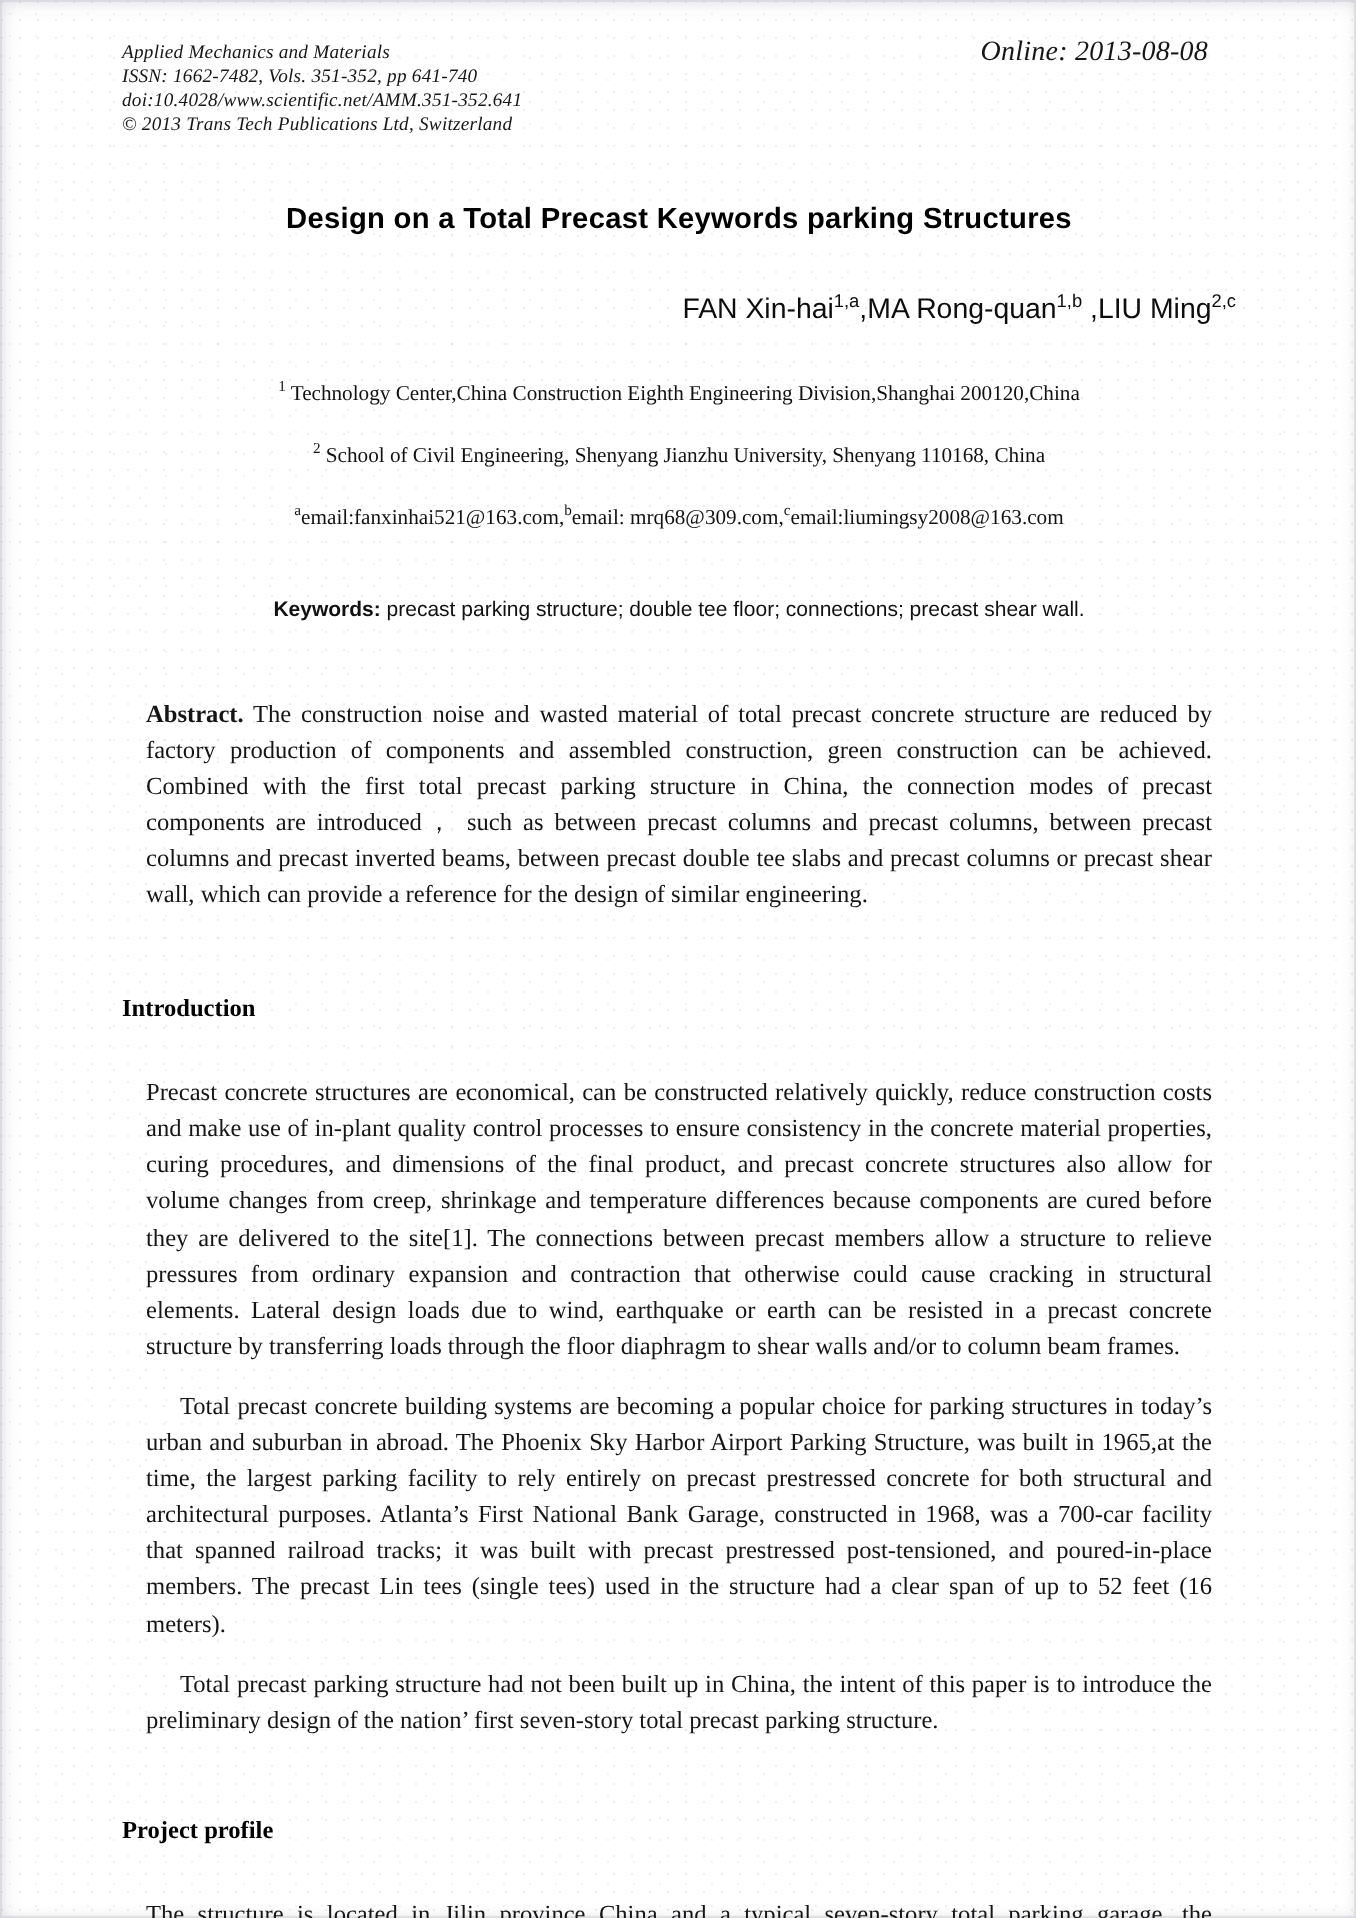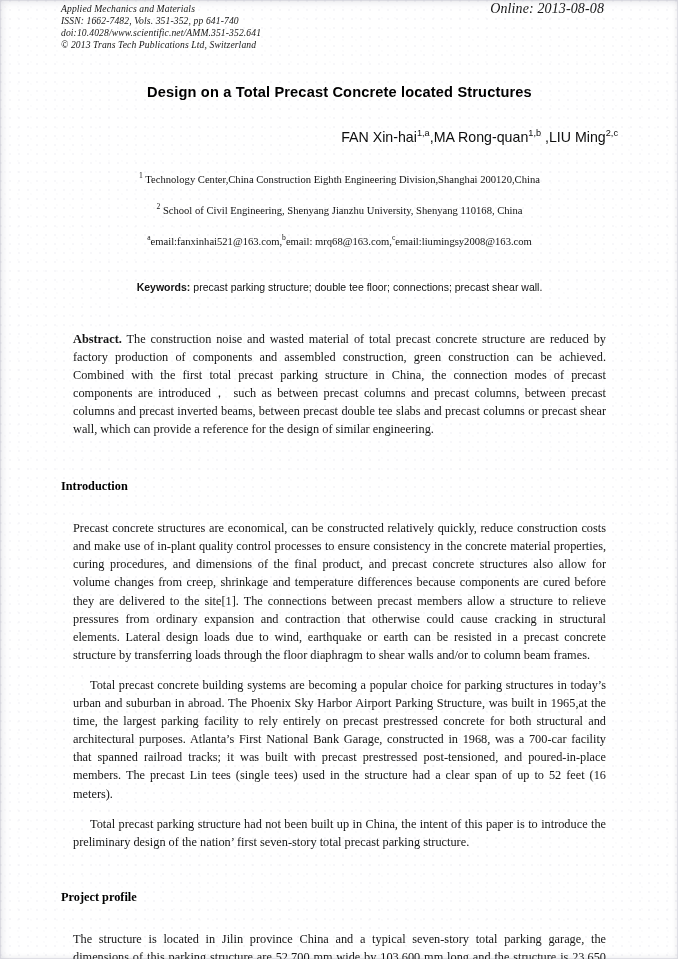--- a/index.html
+++ b/index.html
@@ -44,21 +44,21 @@
   #content {
     position: absolute;
     left: 61px;
     top: 0;
     width: 557px;   
   }
 
   
   .runhead {
     position: relative;
-    margin-top: 3px;
+    margin-top: 21px;
     font-family: "Liberation Serif", "DejaVu Serif", serif;
     font-style: italic;
     font-size: 9.6px;
     line-height: 11.9px;
     color: #161616;
     letter-spacing: 0.12px;
     white-space: nowrap;
   }
   .runhead .online {
     position: absolute;
@@ -154,29 +154,29 @@
   <div id="content">
 
     <div class="runhead">
       <div>Applied Mechanics and Materials</div>
       <div>ISSN: 1662-7482, Vols. 351-352, pp 641-740</div>
       <div>doi:10.4028/www.scientific.net/AMM.351-352.641</div>
       <div>© 2013 Trans Tech Publications Ltd, Switzerland</div>
       <div class="online">Online: 2013-08-08</div>
     </div>
 
-    <h1 class="paper-title">Design on a Total Precast Concrete located Structures</h1>
+    <h1 class="paper-title">Design on a Total Precast Keywords parking Structures</h1>
 
     <p class="authors"><span>FAN Xin-hai</span><sup>1,a</sup><span>,</span><span>MA Rong-quan</span><sup>1,b</sup><span> ,</span><span>LIU Ming</span><sup>2,c</sup></p>
 
     <p class="affil a1"><sup>1</sup><span> Technology Center,China Construction Eighth Engineering Division,Shanghai 200120,China</span></p>
 
     <p class="affil a2"><sup>2</sup><span> School of Civil Engineering, Shenyang Jianzhu University, Shenyang 110168, China</span></p>
 
-    <p class="affil a3"><sup>a</sup><span>email:fanxinhai521@163.com,</span><sup>b</sup><span>email: mrq68@163.com,</span><sup>c</sup><span>email:liumingsy2008@163.com</span></p>
+    <p class="affil a3"><sup>a</sup><span>email:fanxinhai521@163.com,</span><sup>b</sup><span>email: mrq68@309.com,</span><sup>c</sup><span>email:liumingsy2008@163.com</span></p>
 
     <p class="keywords"><span class="lbl">Keywords:</span><span> precast parking structure; double tee floor; connections; precast shear wall.</span></p>
 
     <p class="para abstract"><span class="lbl">Abstract.</span><span> The construction noise and wasted material of total precast concrete structure are reduced by factory production of components and assembled construction, green construction can be achieved.  Combined with the first total precast parking structure in China, the connection modes of precast components are introduced， such as between precast columns and precast columns, between precast columns and precast inverted beams, between precast double tee slabs and precast columns or precast shear wall, which can provide a reference for the design of similar engineering.</span></p>
 
     <h2 class="sec-head sec-intro">Introduction</h2>
     <p class="para p-after-head">Precast concrete structures are economical, can be constructed relatively quickly, reduce construction costs and make use of in-plant quality control processes to ensure consistency in the concrete material properties, curing procedures, and dimensions of the final product, and precast concrete structures also allow for volume changes from creep, shrinkage and temperature differences because components are cured before they are delivered to the site[1]. The connections between precast members allow a structure to relieve pressures from ordinary expansion and contraction that otherwise could cause cracking in structural elements. Lateral design loads due to wind, earthquake or earth can be resisted in a precast concrete structure by transferring loads through the floor diaphragm to shear walls and/or to column beam frames.</p>
     <p class="para p-indent">Total precast concrete building systems are becoming a popular choice for parking structures in today’s urban and suburban in abroad. The Phoenix Sky Harbor Airport Parking Structure, was built in 1965,at the time, the largest parking facility to rely entirely on precast prestressed concrete for both structural and architectural purposes. Atlanta’s First National Bank Garage, constructed in 1968, was a 700-car facility that spanned railroad tracks; it was built with precast prestressed post-tensioned, and poured-in-place members. The precast Lin tees (single tees) used in the structure had a clear span of up to 52 feet (16 meters).</p>
     <p class="para p-indent">Total precast parking structure had not been built up in China, the intent of this paper is to introduce the preliminary design of the nation’ first seven-story total precast parking structure.</p>
 

